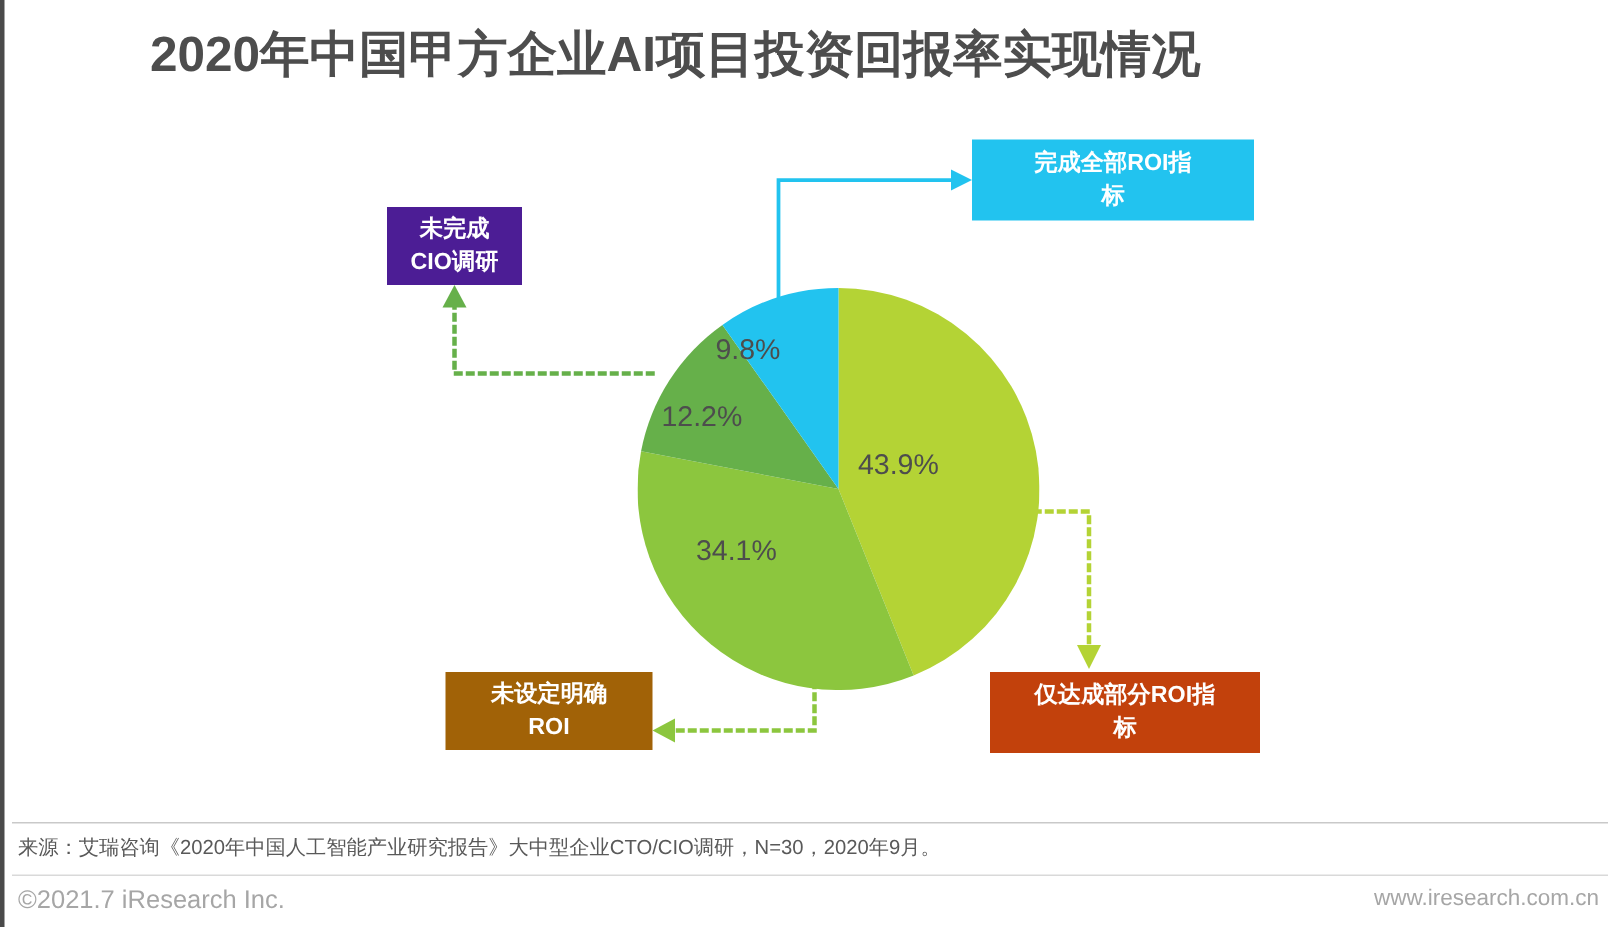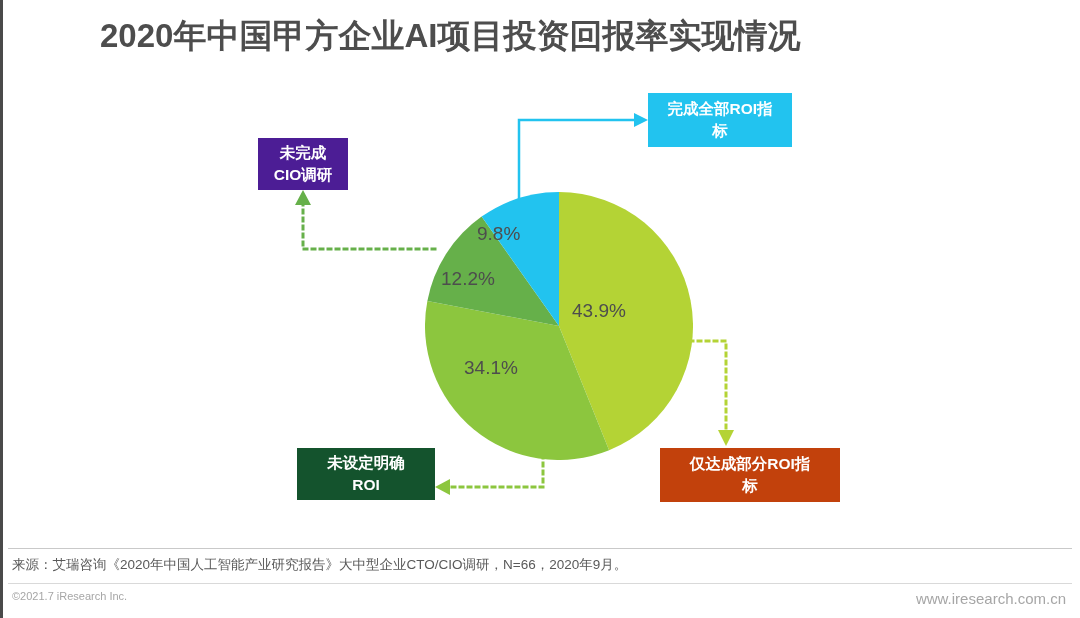--- a/index.html
+++ b/index.html
@@ -67,23 +67,23 @@
     font-size: 15.5px;
     font-weight: bold;
     line-height: 22px;
     text-align: center;
     display: flex;
     align-items: center;
     justify-content: center;
     box-sizing: border-box;
     padding: 4px 8px;
   }
-  .cal-cyan   { left: 648px; top: 93px;  width: 144px; height: 54px;  background: #22c3ef; }
+  .cal-cyan   { left: 648px; top: 93px;  width: 188px; height: 54px;  background: #22c3ef; }
   .cal-green1 { left: 258px; top: 138px; width: 90px;  height: 52px;  background: #4c1d95; }
-  .cal-green2 { left: 297px; top: 448px; width: 138px; height: 52px;  background: #14532d; }
+  .cal-green2 { left: 297px; top: 448px; width: 138px; height: 52px;  background: #a16207; }
   .cal-green3 { left: 660px; top: 448px; width: 180px; height: 54px;  background: #c2410c; }
 
   
   .conn {
     position: absolute;
     left: 0;
     top: 0;
     width: 1080px;
     height: 618px;
     pointer-events: none;
@@ -111,21 +111,21 @@
     left: 8px;
     top: 583px;
     width: 1064px;
     height: 1px;
     background: #d9d9d9;
   }
   .footer-left {
     position: absolute;
     left: 12px;
     top: 590px;
-    font-size: 11px;
+    font-size: 17px;
     color: #a6a6a6;
     white-space: nowrap;
   }
   .footer-right {
     position: absolute;
     right: 14px;
     top: 590px;
     font-size: 15px;
     color: #a6a6a6;
     white-space: nowrap;
@@ -192,18 +192,18 @@
   </div>
 
   <div class="callout cal-green3">
     <div>
       <span>仅达成部分ROI指</span><br>
       <span>标</span>
     </div>
   </div>
 
   <div class="source-rule"></div>
-  <div class="source-text">来源：艾瑞咨询《2020年中国人工智能产业研究报告》大中型企业CTO/CIO调研，N=66，2020年9月。</div>
+  <div class="source-text">来源：艾瑞咨询《2020年中国人工智能产业研究报告》大中型企业CTO/CIO调研，N=30，2020年9月。</div>
   <div class="footer-rule"></div>
   <div class="footer-left">©2021.7 iResearch Inc.</div>
   <div class="footer-right">www.iresearch.com.cn</div>
 
 </div>
 
 </body></html>

